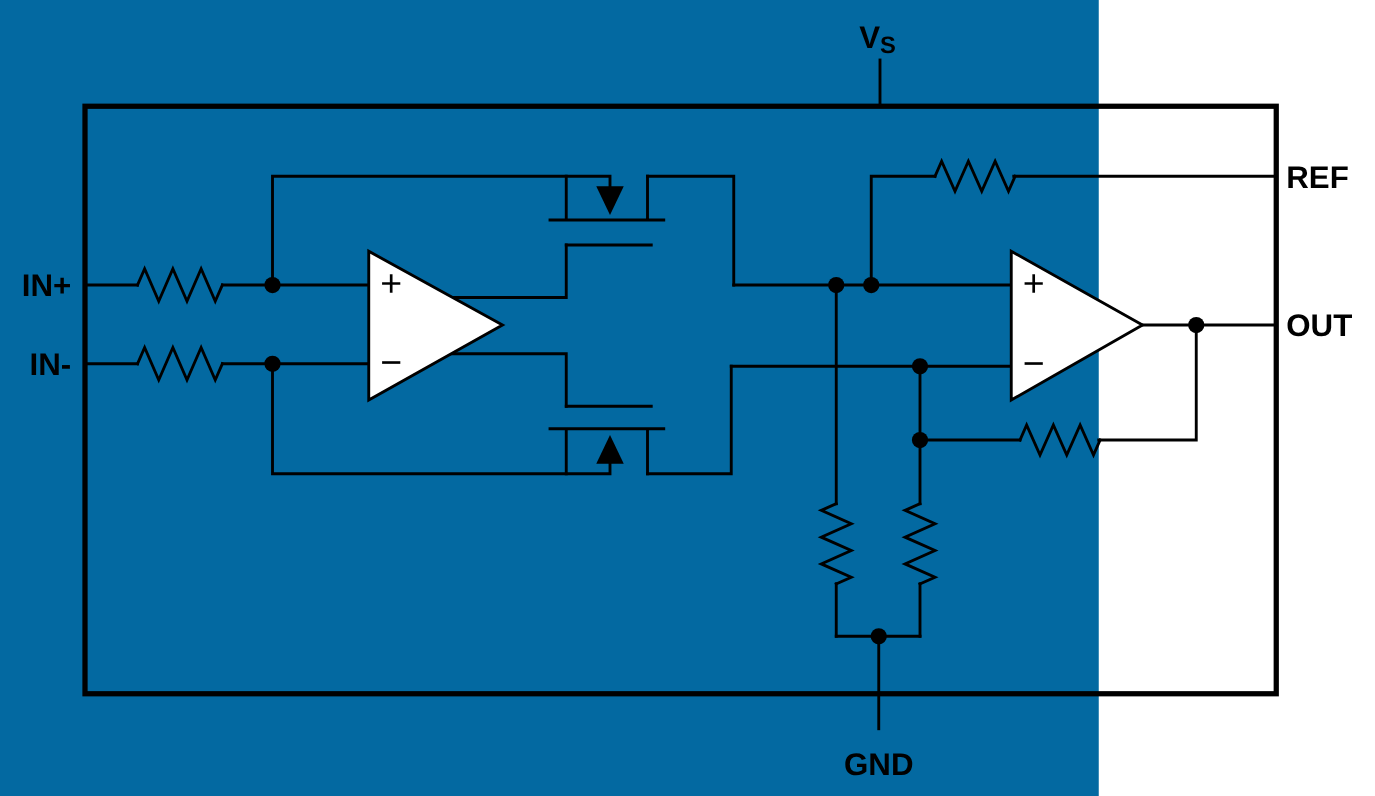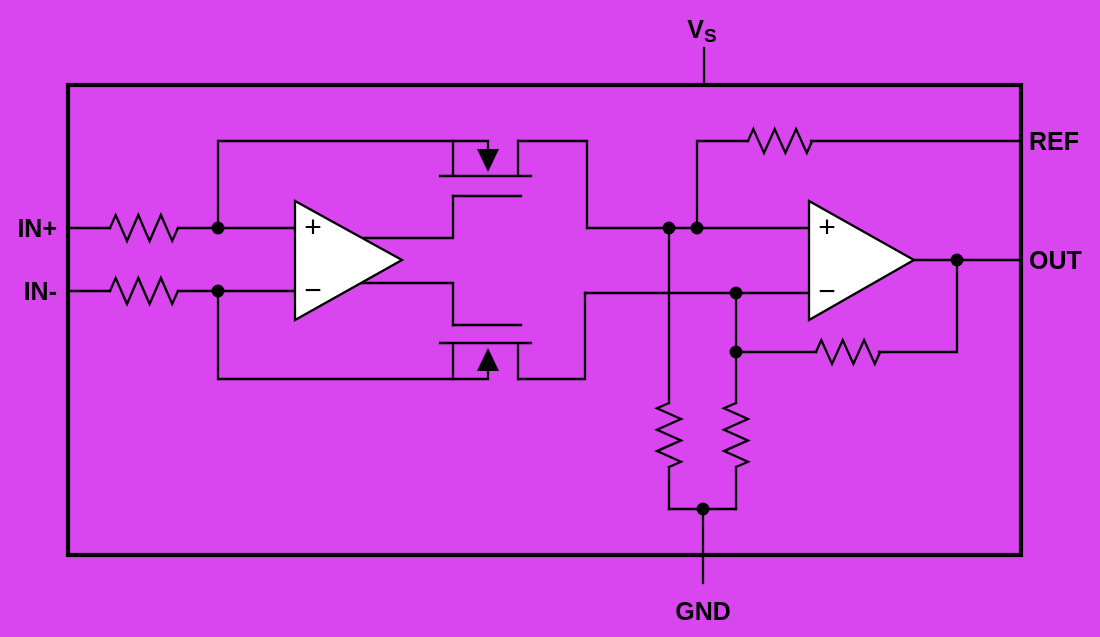--- a/index.html
+++ b/index.html
@@ -5,23 +5,23 @@
   html, body {
     margin: 0;
     padding: 0;
     background: #ffffff;
     width: 1100px;
     height: 637px;
     overflow: hidden;
   }
   .stage {
     position: relative;
-    width: 1100px;
+    width: 879px;
     height: 637px;
-    background: #d946ef;
+    background: #0369a1;
     text-decoration: underline;
   }
   svg { display: block; }
   .wire {
     fill: none;
     stroke: #000000;
     stroke-width: 2.3;
     stroke-linecap: square;
     stroke-linejoin: miter;
   }

